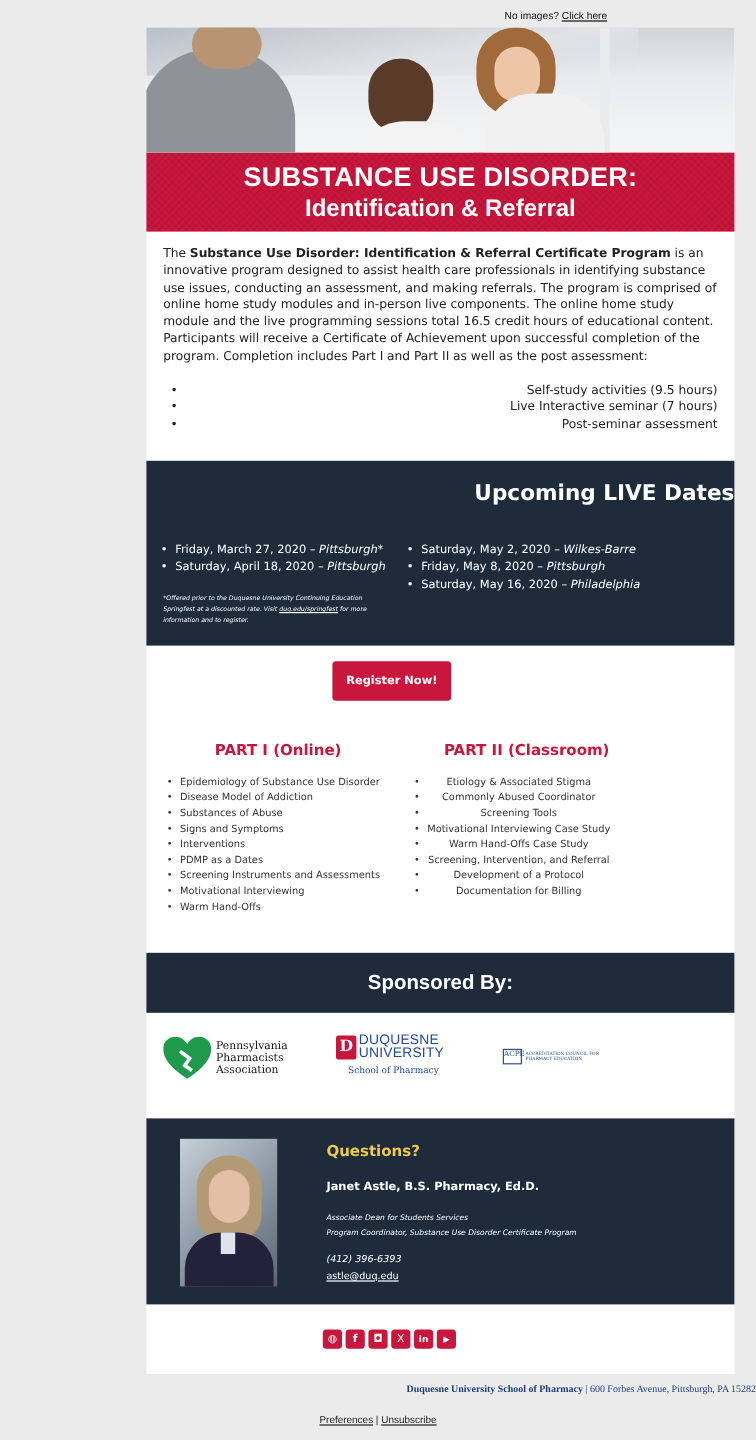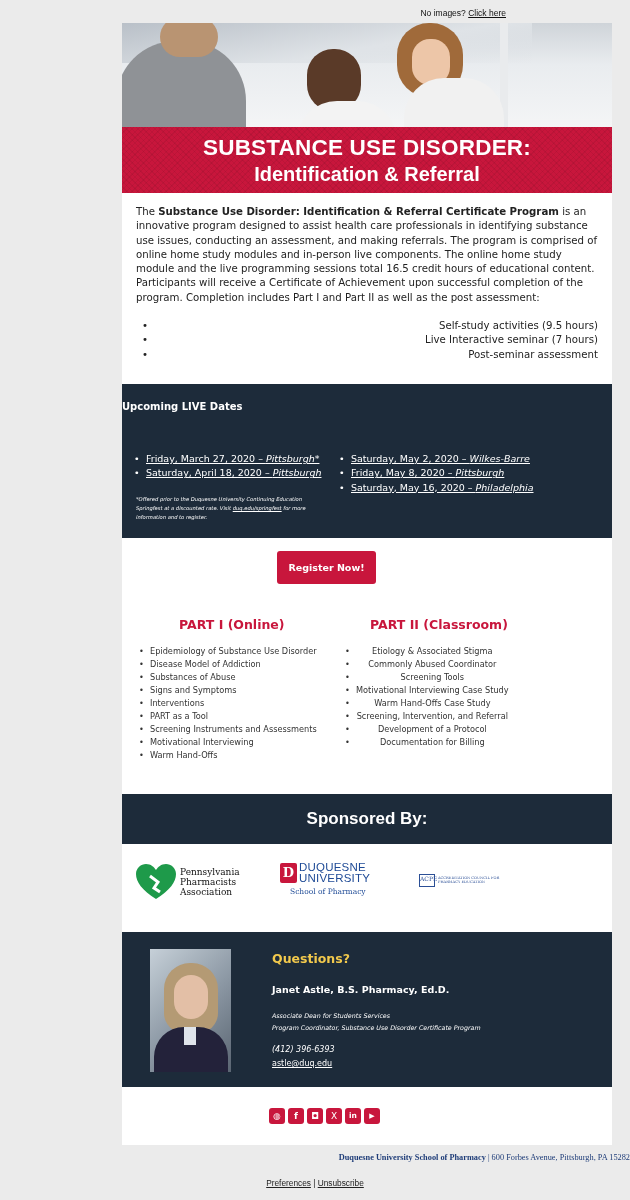--- a/index.html
+++ b/index.html
@@ -32,25 +32,25 @@
   .banner .l1 { font-size: 22.5px; letter-spacing: 0.2px; line-height: 26px; }
   .banner .l2 { font-size: 20px; line-height: 26px; }
 
   .intro { padding: 12px 14px 14px 14px; font-size: 10.2px; line-height: 14.3px; color: #222; }
   .intro b { font-weight: bold; }
   .intro ul { list-style: none; margin-top: 14px; padding-left: 6px; text-align: right; }
   .intro li { position: relative; padding-left: 12px; line-height: 14.3px; }
   .intro li::before { content: "•"; position: absolute; left: 0; }
 
   .dates { background: #1d2b3a; color: #fff; height: 154px; position: relative; margin-top: 8px; }
-  .dates h2 { position: absolute; top: 17px; width: 100%; text-align: left; font-size: 10px; font-weight: bold; }
+  .dates h2 { position: absolute; top: 17px; width: 100%; text-align: right; font-size: 18px; font-weight: bold; }
   .dates ul { list-style: none; position: absolute; font-size: 9.5px; line-height: 14.3px; }
   .dates ul.c1 { left: 12px; top: 68px; }
   .dates ul.c2 { left: 217px; top: 68px; }
-  .dates li { padding-left: 12px; position: relative; white-space: nowrap; text-decoration: underline; }
+  .dates li { padding-left: 12px; position: relative; white-space: nowrap; }
   .dates li::before { content: "•"; position: absolute; left: 0; }
   .dates li i { font-style: italic; }
   .dates .fn { position: absolute; left: 14px; top: 111px; width: 175px; font-size: 5.2px; line-height: 9px; font-style: italic; }
   .dates .fn a { text-decoration: underline; }
 
   .reg { height: 90px; position: relative; }
   .reg .btn { position: absolute; left: 155px; top: 13px; width: 99px; height: 33px; background: #c8163c; border-radius: 3px;
     color: #fff; font-size: 9.5px; font-weight: bold; text-align: center; line-height: 33px; }
 
   .parts { position: relative; height: 166px; }
@@ -153,21 +153,21 @@
 
   <div class="parts">
     <h3 class="h1">PART I (Online)</h3>
     <h3 class="h2">PART II (Classroom)</h3>
     <ul class="u1">
       <li>Epidemiology of Substance Use Disorder</li>
       <li>Disease Model of Addiction</li>
       <li>Substances of Abuse</li>
       <li>Signs and Symptoms</li>
       <li>Interventions</li>
-      <li>PART as a Tool</li>
+      <li>PDMP as a Dates</li>
       <li>Screening Instruments and Assessments</li>
       <li>Motivational Interviewing</li>
       <li>Warm Hand-Offs</li>
     </ul>
     <ul class="u2">
       <li>Etiology &amp; Associated Stigma</li>
       <li>Commonly Abused Coordinator</li>
       <li>Screening Tools</li>
       <li>Motivational Interviewing Case Study</li>
       <li>Warm Hand-Offs Case Study</li>

